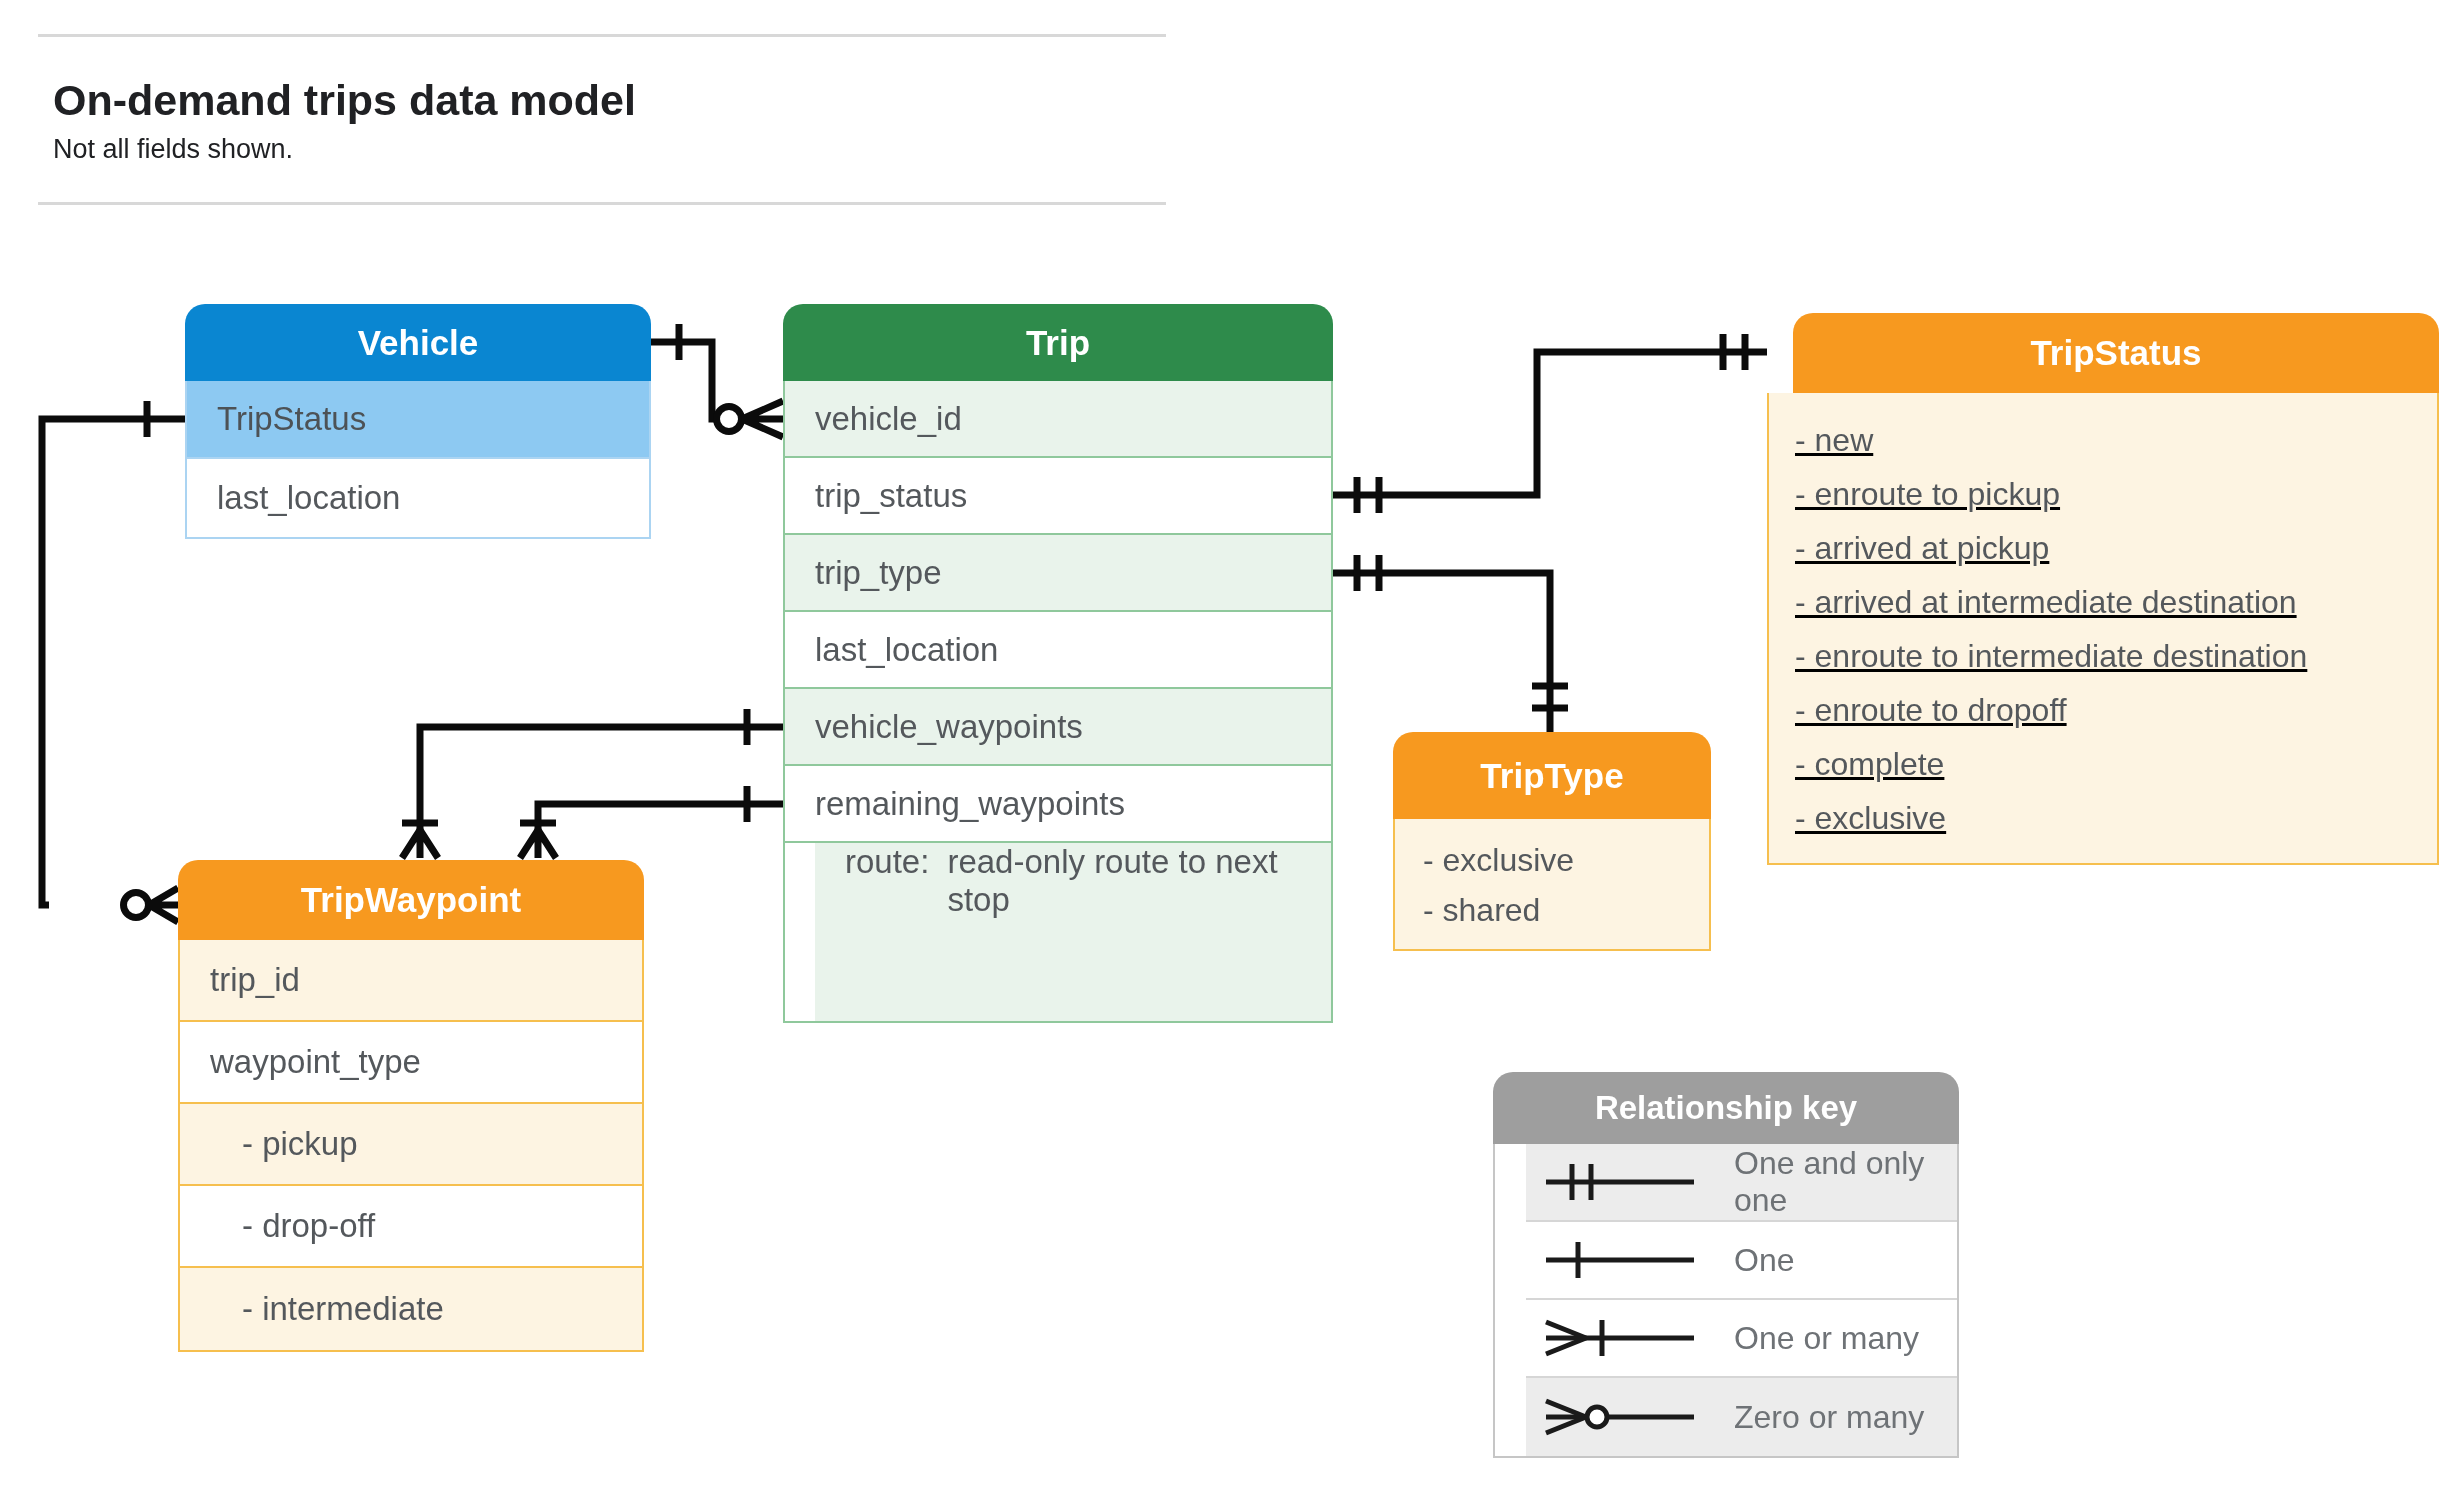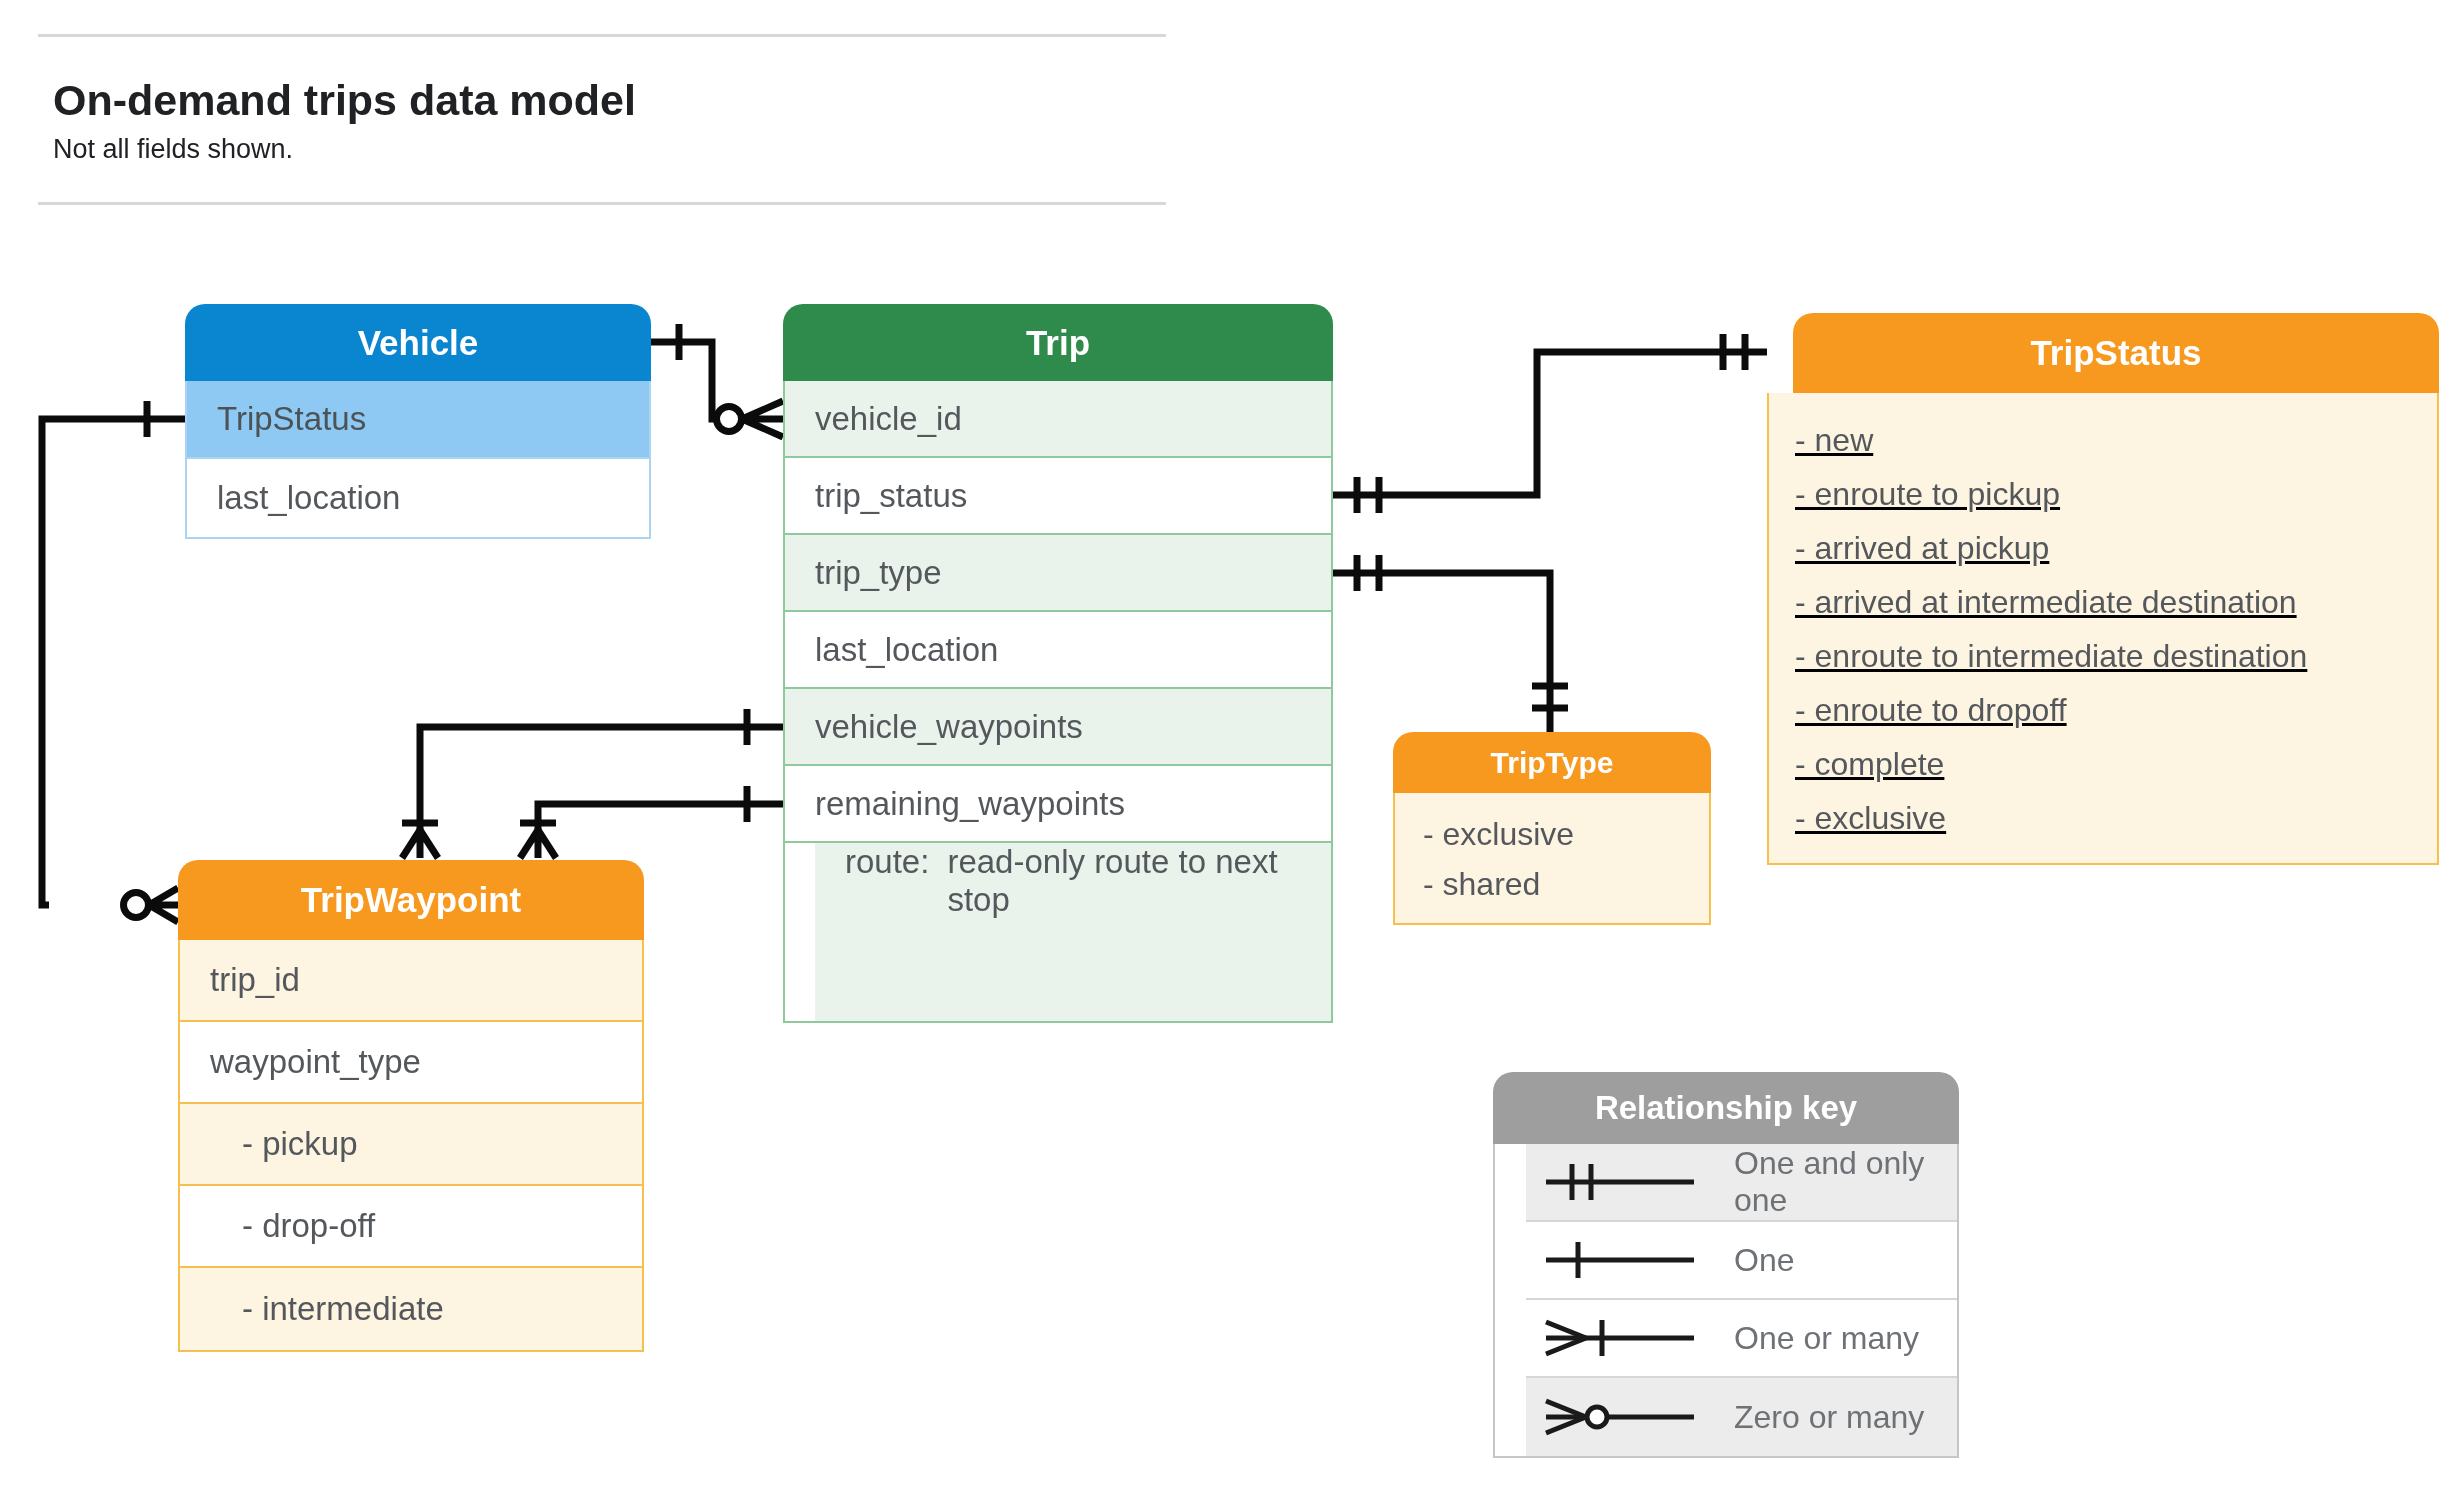--- a/index.html
+++ b/index.html
@@ -48,21 +48,21 @@
   #trip .route-row{height:178px;background:var(--green-tint);display:flex;flex-direction:row;justify-content:center;gap:18px;padding-left:30px;font-size:33px;color:var(--text);margin-left:30px;}
 
   
   #trip-status{left:1767px;top:313px;width:672px;}
   #trip-status .entity-header{height:80px;background:var(--orange);margin-left:26px;}
   #trip-status .entity-body{border:2px solid var(--orange-border);border-top:none;background:var(--orange-tint);padding:20px 0 18px 26px;text-decoration:underline;}
   #trip-status .litem{height:54px;display:flex;align-items:center;font-size:32px;color:var(--text);}
 
   
   #trip-type{left:1393px;top:732px;width:318px;}
-  #trip-type .entity-header{height:61px;background:var(--orange);font-size:30px;}
+  #trip-type .entity-header{height:87px;background:var(--orange);font-size:35px;}
   #trip-type .entity-body{border:2px solid var(--orange-border);border-top:none;background:var(--orange-tint);padding:16px 0 14px 28px;}
   #trip-type .litem{height:50px;display:flex;align-items:center;font-size:32px;color:var(--text);}
 
   
   #trip-waypoint{left:178px;top:860px;width:466px;}
   #trip-waypoint .entity-header{height:80px;background:var(--orange);}
   #trip-waypoint .entity-body{border:2px solid var(--orange-border);border-top:none;}
   #trip-waypoint .erow{height:82px;border-bottom:2px solid var(--orange-border);}
   #trip-waypoint .erow:last-child{border-bottom:none;}
   #trip-waypoint .erow.tint{background:var(--orange-tint);}

